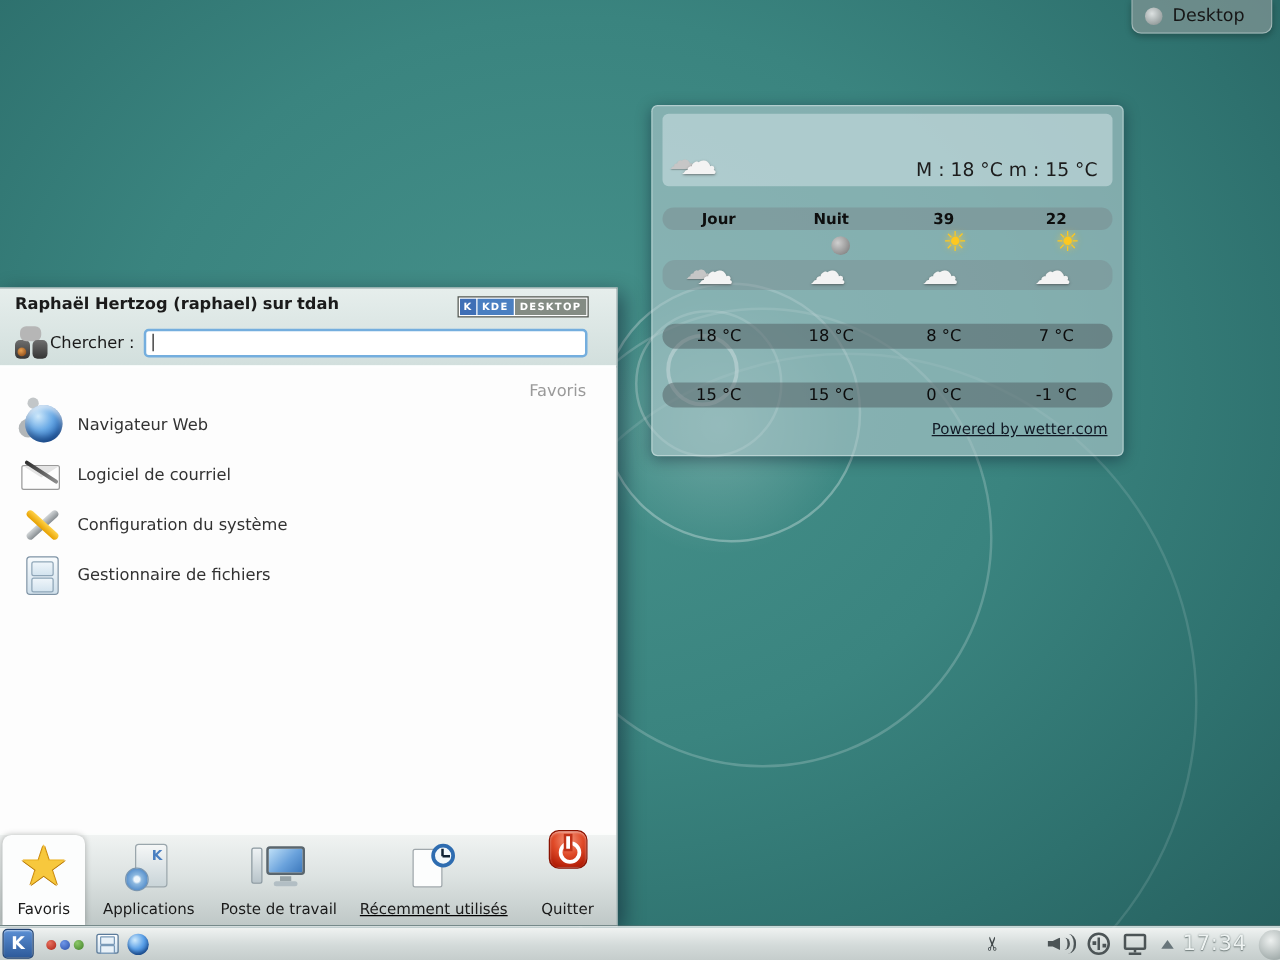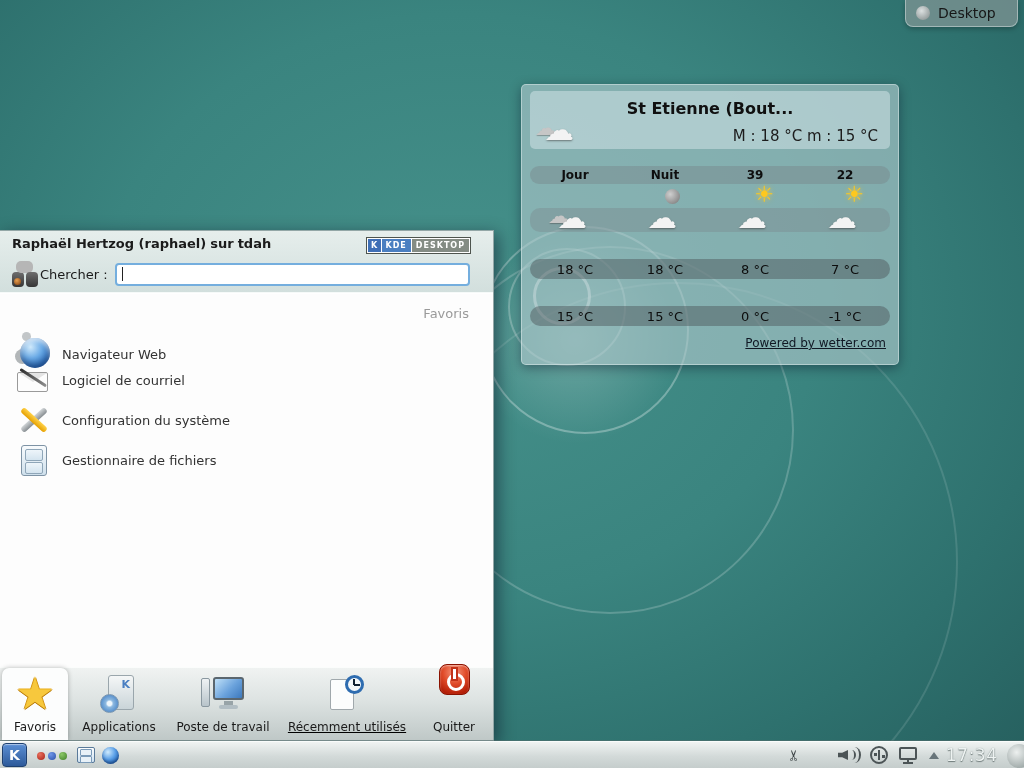--- a/index.html
+++ b/index.html
@@ -87,21 +87,21 @@
   #ko-search { position:absolute; left:115px; top:32px; width:355px; height:23px;
     border:2px solid #74aede; border-radius:4px; background:#fff; font-size:13px; padding:0 5px;
     outline:none; font-family:"DejaVu Sans",sans-serif; }
   .caret { position:absolute; left:122px; top:36px; width:1px; height:14px; background:#222; }
 
   #ko-list { position:absolute; left:0; top:63px; right:0; bottom:73px; background:#fdfdfd; }
   #ko-section { position:absolute; right:24px; top:12px; font-size:13px; color:#9a9a9a; }
   .fav-item { position:absolute; left:0; right:0; height:40px; display:flex; align-items:center;
     gap:10px; padding-left:16px; cursor:pointer; }
   .fav-item .flabel { font-size:13px; color:#333; }
-  .fi-0 { top:40px; } .fi-1 { top:66px; } .fi-2 { top:106px; } .fi-3 { top:146px; }
+  .fi-0 { top:26px; } .fi-1 { top:66px; } .fi-2 { top:106px; } .fi-3 { top:146px; }
   .fav-ic { width:36px; height:36px; display:flex; align-items:center; justify-content:center; flex:0 0 36px; }
 
   
   .brow { position:relative; width:34px; height:34px; }
   .brow::before { content:""; position:absolute; left:-2px; top:12px; width:15px; height:15px;
     border-radius:50%; background:#b2b6b8; box-shadow:4px -20px 0 -3px #c2c6c8; }
   .brow::after { content:""; position:absolute; left:3px; top:1px; width:30px; height:30px; border-radius:50%;
     background:radial-gradient(circle at 35% 30%, #cfe9fb, #6aaae6 40%, #2465b4 78%, #15488c);
     box-shadow:inset 0 -4px 6px rgba(0,20,60,.4), inset 0 3px 4px rgba(255,255,255,.7); }
   .mail { position:relative; width:34px; height:32px; }
@@ -230,21 +230,20 @@
     <span class="tb-icon"></span>
     <span class="lbl">Desktop</span>
   </div>
 
   <div id="weather">
     <div class="whead">
       <span class="hicon wicon">
         <span class="cloud2">☁</span>
           <span class="cloud">☁</span>
       </span>
-      <div class="wtitle">St Etienne (Bout...</div>
       <div class="wminmax">M : 18 °C m : 15 °C</div>
     </div>
 
     <div class="wbar wbar-cols">
       <span>Jour</span>
       <span>Nuit</span>
       <span>39</span>
       <span>22</span>
     </div>
 

